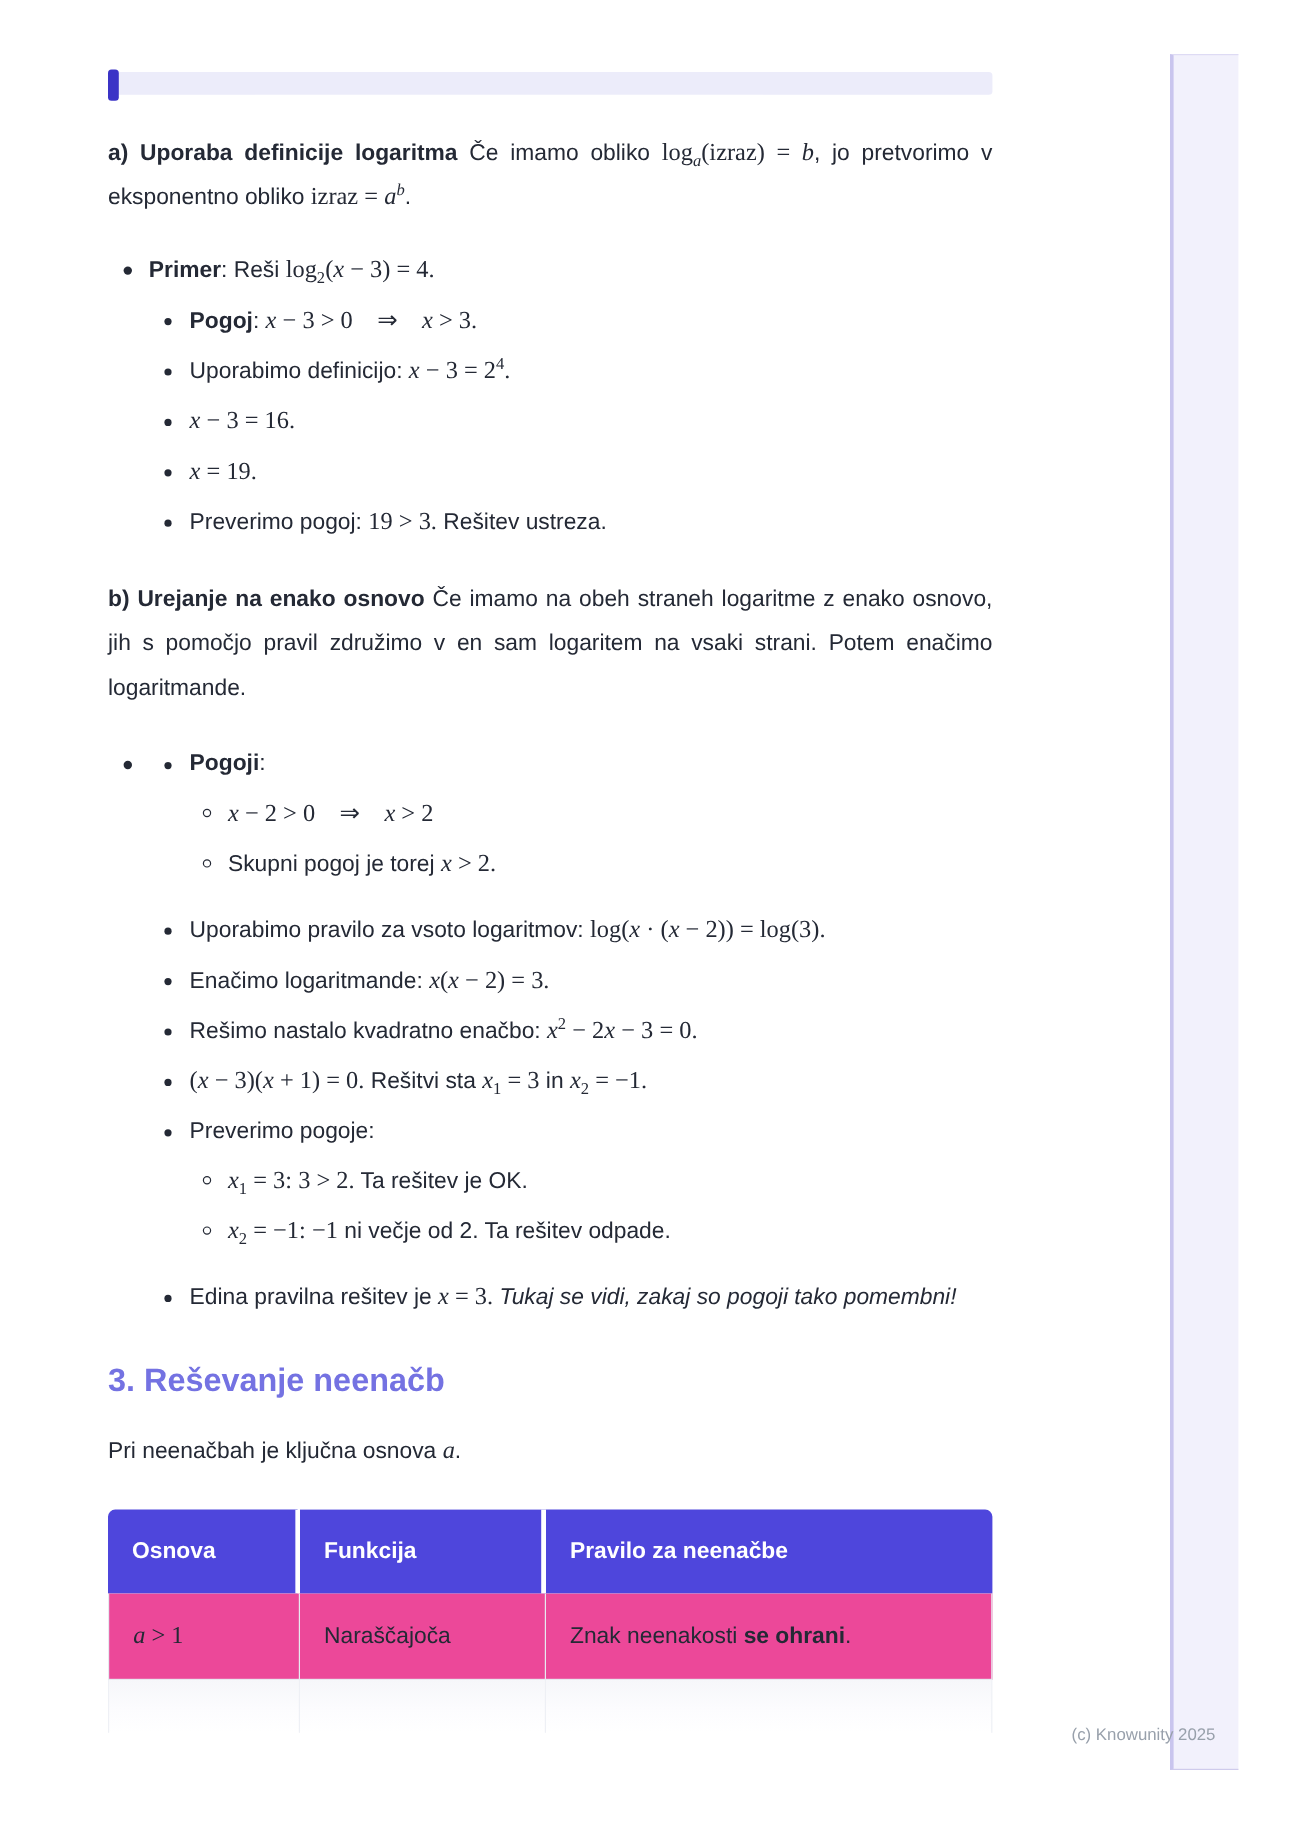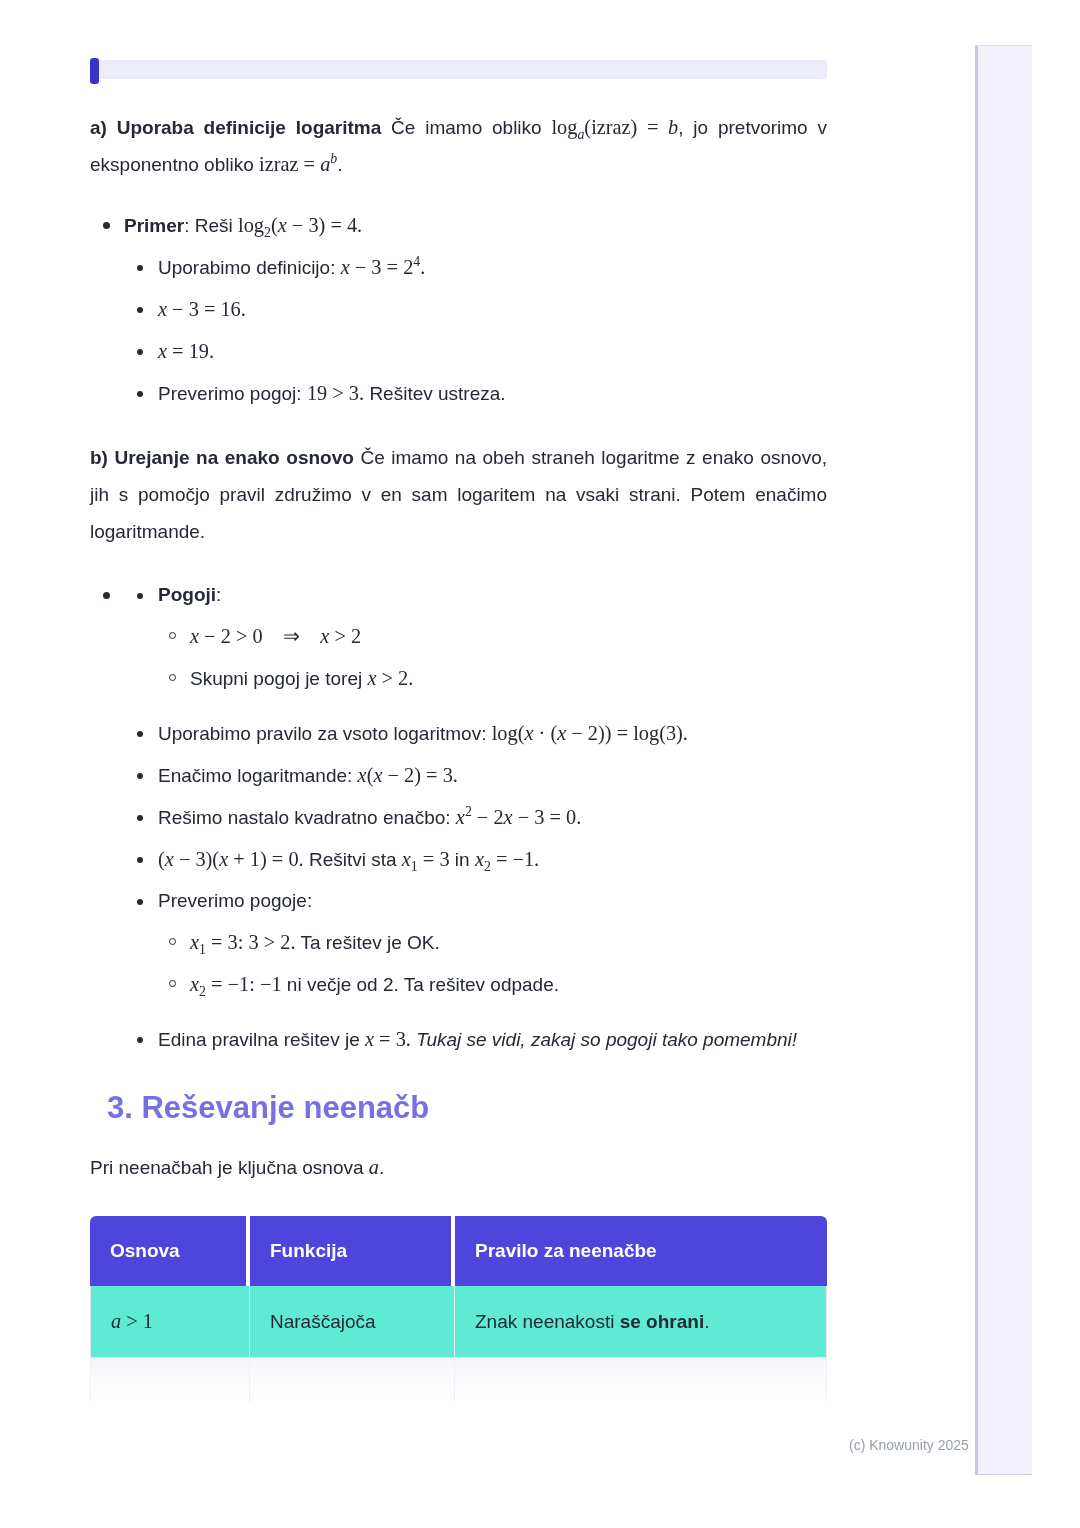--- a/index.html
+++ b/index.html
@@ -19,21 +19,21 @@
   .callout{margin-top:48px;height:19px;background:var(--callout-bg);
     border-radius:3px;position:relative;}
   .callout-accent{position:absolute;left:0;top:-2px;width:9px;height:26px;
     border-radius:3px;background:var(--callout-accent);}
   
   p.body{font-size:19px;line-height:37px;margin:0;text-align:justify;}
   .math{font-family:"Liberation Serif",serif;font-size:1.07em;}
   sup,sub{font-size:68%;line-height:0;}
   b{font-weight:700;}
   
-  h2.sect{font-size:31px;line-height:34px;font-weight:600;color:var(--heading);margin:17px;}
+  h2.sect{font-size:27px;line-height:34px;font-weight:600;color:var(--heading);margin:0;}
   
   .list{margin:0;}
   .li{position:relative;margin-top:11px;line-height:30px;font-size:19px;}
   .li:first-child{margin-top:0;}
   .li.lv1{padding-left:34px;}
   .li.lv2{padding-left:68px;}
   .li.lv3{padding-left:100px;}
   .li.lv3 + .li.lv2{margin-top:24px;}
   .blt{position:absolute;top:12px;border-radius:50%;background:var(--text);}
   .lv1 > .blt{left:13px;width:7px;height:7px;}
@@ -48,46 +48,47 @@
   #sect-3{margin-top:36px;}
   #para-3{margin-top:24px;}
   #table-wrap{margin-top:30px;}
   
   table.tbl{border-collapse:separate;border-spacing:0;width:100%;font-size:19px;}
   .tbl th{background:var(--accent);color:#fff;text-align:left;font-weight:600;
     padding:23px 20px;line-height:24px;}
   .tbl th:not(:last-child){border-right:4px solid #fff;}
   .tbl th:first-child{border-top-left-radius:6px;}
   .tbl th:last-child{border-top-right-radius:6px;}
-  .tbl td{padding:21px 20px;line-height:29px;background:#5eead4;
+  .tbl td{padding:21px 20px;line-height:29px;background:#ec4899;
     border-right:1px solid var(--border);border-bottom:1px solid var(--border);}
   .tbl td:first-child{border-left:1px solid var(--border);}
   .tbl tr.partial td{padding:0;height:44px;
     background:linear-gradient(180deg,#f6f7fa 0%,#fcfcfe 55%,#ffffff 100%);
     border-color:#eef0f5;border-bottom:none;}
   
   .panel{position:absolute;left:975px;top:45px;width:57px;height:1430px;
     background:var(--panel);border-left:3px solid #c9c5ee;
     border-top:1px solid #dedbf4;border-bottom:1px solid #cfcbec;z-index:1;}
-  .footer{position:absolute;left:849px;top:1437px;font-size:14px;
+  .footer{position:absolute;left:893px;top:1437px;font-size:14px;
     color:var(--footer);z-index:3;white-space:nowrap;}
 </style>
 </head>
 <body>
 
 <div class="content">
 
   <div class="callout">
     <div class="callout-accent"></div>
   </div>
 
   <p class="body" id="para-a"><b>a) Uporaba definicije logaritma</b> Če imamo obliko <span class="math">log<sub><i>a</i></sub>(izraz) = <i>b</i></span>, jo pretvorimo v eksponentno obliko <span class="math">izraz = <i>a</i><sup><i>b</i></sup></span>.</p>
 
   <div class="list" id="list-a">
       <div class="li lv1"><span class="blt"></span><span><b>Primer</b>: Reši <span class="math">log<sub>2</sub>(<i>x</i> − 3) = 4.</span></span></div>
+      <div class="li lv2"><span class="blt"></span><span><b>Pogoj</b>: <span class="math"><i>x</i> − 3 &gt; 0 ⇒ <i>x</i> &gt; 3.</span></span></div>
       <div class="li lv2"><span class="blt"></span><span>Uporabimo definicijo: <span class="math"><i>x</i> − 3 = 2<sup>4</sup>.</span></span></div>
       <div class="li lv2"><span class="blt"></span><span><span class="math"><i>x</i> − 3 = 16.</span></span></div>
       <div class="li lv2"><span class="blt"></span><span><span class="math"><i>x</i> = 19.</span></span></div>
       <div class="li lv2"><span class="blt"></span><span>Preverimo pogoj: <span class="math">19 &gt; 3.</span> Rešitev ustreza.</span></div>
     </div>
 
   <p class="body" id="para-b"><b>b) Urejanje na enako osnovo</b> Če imamo na obeh straneh logaritme z enako osnovo, jih s pomočjo pravil združimo v en sam logaritem na vsaki strani. Potem enačimo logaritmande.</p>
 
   <div class="list" id="list-b">
       <div class="li lv1"><span class="blt"></span></div>

